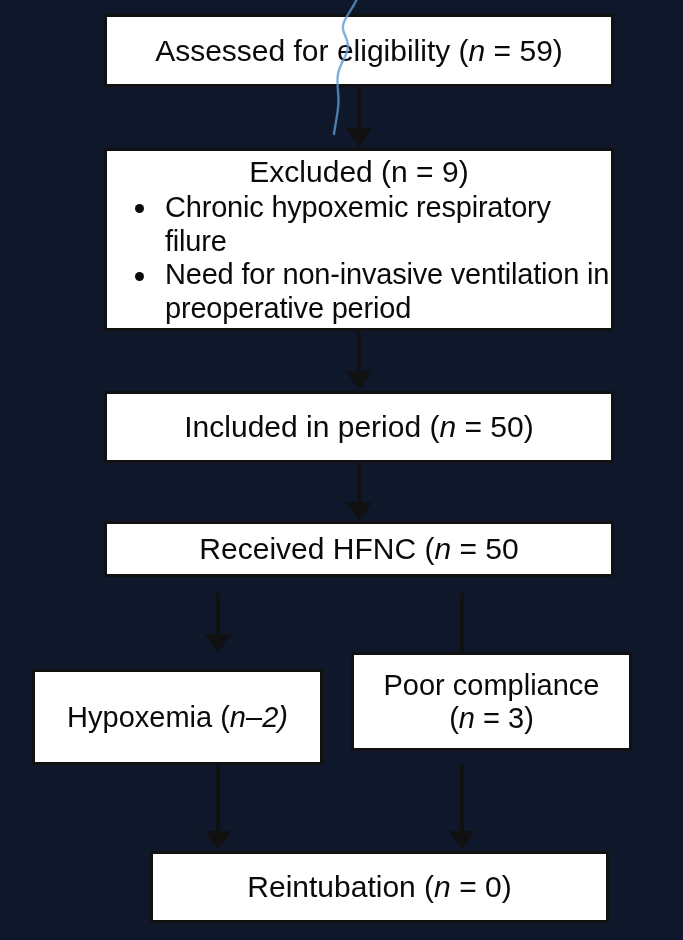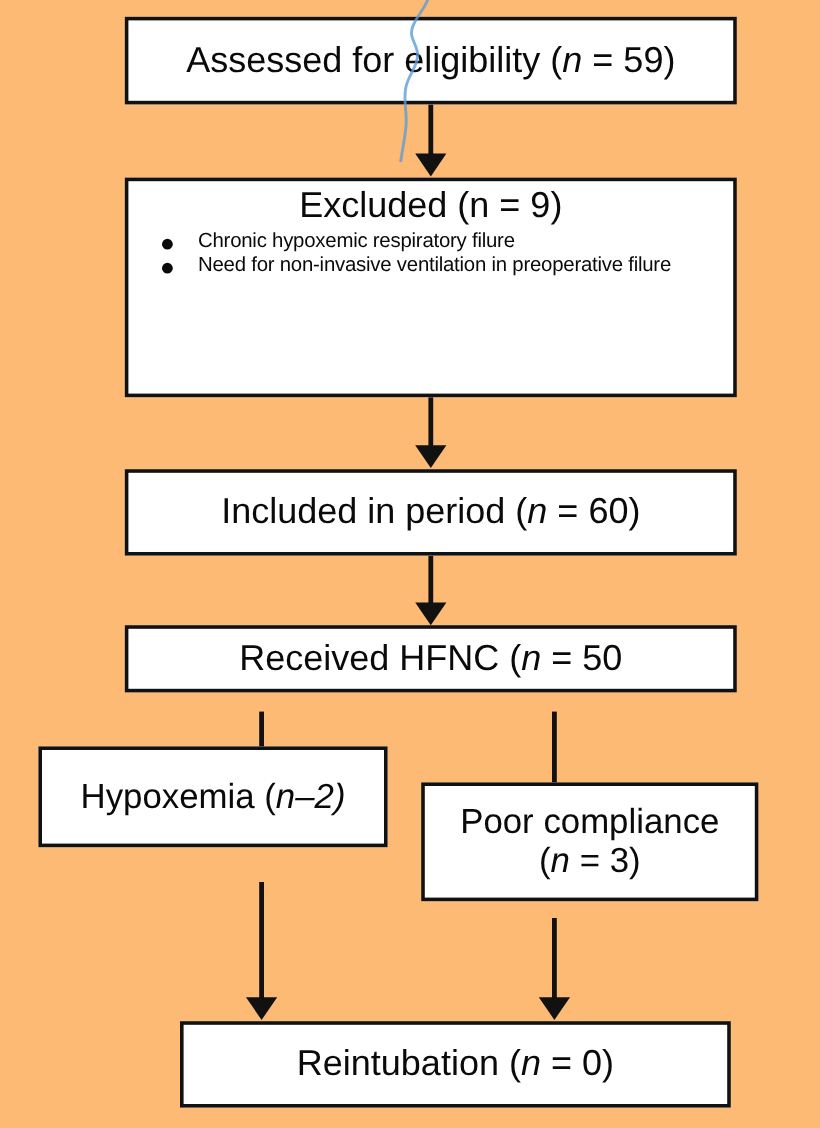--- a/index.html
+++ b/index.html
@@ -7,21 +7,21 @@
     padding: 0;
     background: #ffffff;
   }
   body {
     font-family: "Liberation Sans", sans-serif;
   }
   #flowchart {
     position: relative;
     width: 683px;
     height: 940px;
-    background: #fdba74;
+    background: #0f172a;
     overflow: hidden;
   }
   .box {
     position: absolute;
     box-sizing: border-box;
     border: 3px solid #111111;
     background: #ffffff;
     display: flex;
     flex-direction: column;
     align-items: center;
@@ -62,21 +62,21 @@
   .bullet-list {
     list-style: none;
     margin: 0;
     padding: 0 0 0 22px;
     text-align: left;
     width: 100%;
     box-sizing: border-box;
   }
   .bullet-list li {
     position: relative;
-    font-size: 17px;
+    font-size: 29px;
     line-height: 1.16;
     padding-left: 36px;
     margin: 0;
     letter-spacing: -0.2px;
   }
   .bullet-list li .bullet-dot {
     position: absolute;
     left: 6px;
     top: 0.46em;
     width: 9px;
@@ -99,23 +99,23 @@
   #box-hfnc {
     left: 104px;
     top: 521px;
     width: 510px;
     height: 56px;
     justify-content: center;
   }
   
   #box-hypoxemia {
     left: 32px;
-    top: 622px;
+    top: 669px;
     width: 291px;
-    height: 84px;
+    height: 96px;
   }
   #box-hypoxemia .box-text {
     font-size: 29px;
   }
   
   #box-poor-compliance {
     left: 351px;
     top: 652px;
     width: 281px;
     height: 99px;
@@ -187,26 +187,26 @@
   <div class="arrow-head" style="left:449px; top:831px;"></div>
 
   <div class="box" id="box-assessed">
     <div class="box-text"><span>Assessed for eligibility (</span><span class="n">n</span><span> = 59)</span></div>
   </div>
 
   <div class="box" id="box-excluded">
     <div class="heading"><span>Excluded (</span><span class="n">n</span><span> = 9)</span></div>
     <ul class="bullet-list">
       <li class="tight"><span class="bullet-dot"></span><span>Chronic hypoxemic respiratory filure</span></li>
-      <li><span class="bullet-dot"></span><span>Need for non-invasive ventilation in preoperative filure</span></li>
+      <li><span class="bullet-dot"></span><span>Need for non-invasive ventilation in preoperative period</span></li>
     </ul>
   </div>
 
   <div class="box" id="box-included">
-    <div class="box-text"><span>Included in period (</span><span class="n">n</span><span> = 60)</span></div>
+    <div class="box-text"><span>Included in period (</span><span class="n">n</span><span> = 50)</span></div>
   </div>
 
   <div class="box" id="box-hfnc">
     <div class="box-text"><span>Received HFNC (</span><span class="n">n</span><span> = 50</span></div>
   </div>
 
   <div class="box" id="box-hypoxemia">
     <div class="box-text"><span>Hypoxemia (</span><span class="n">n</span><span class="n">–2)</span></div>
   </div>
 

